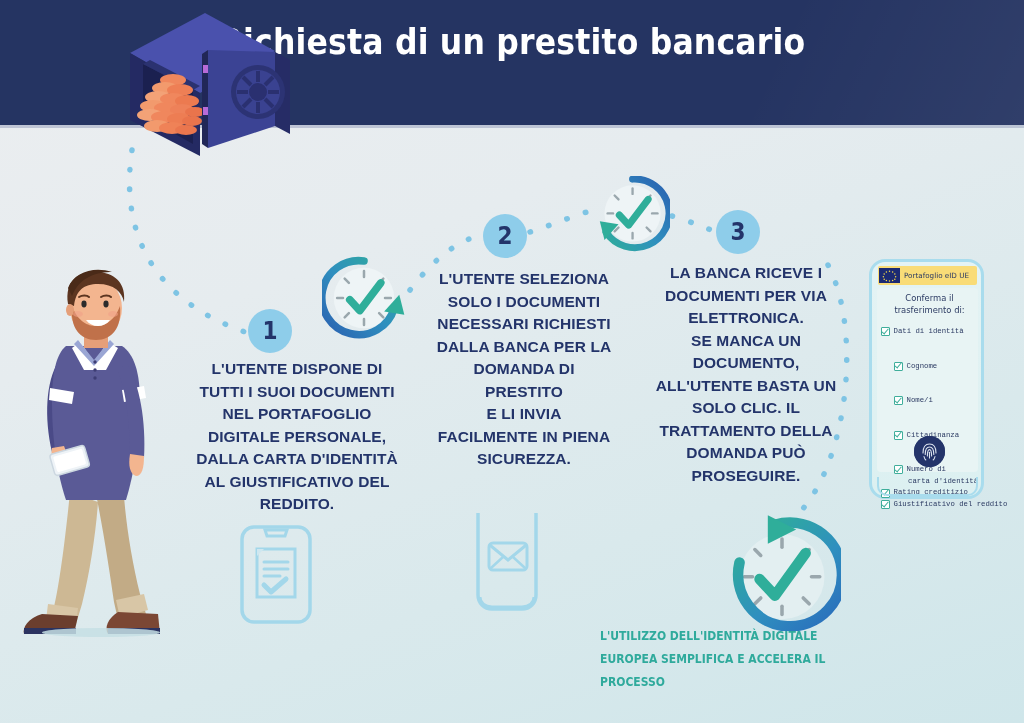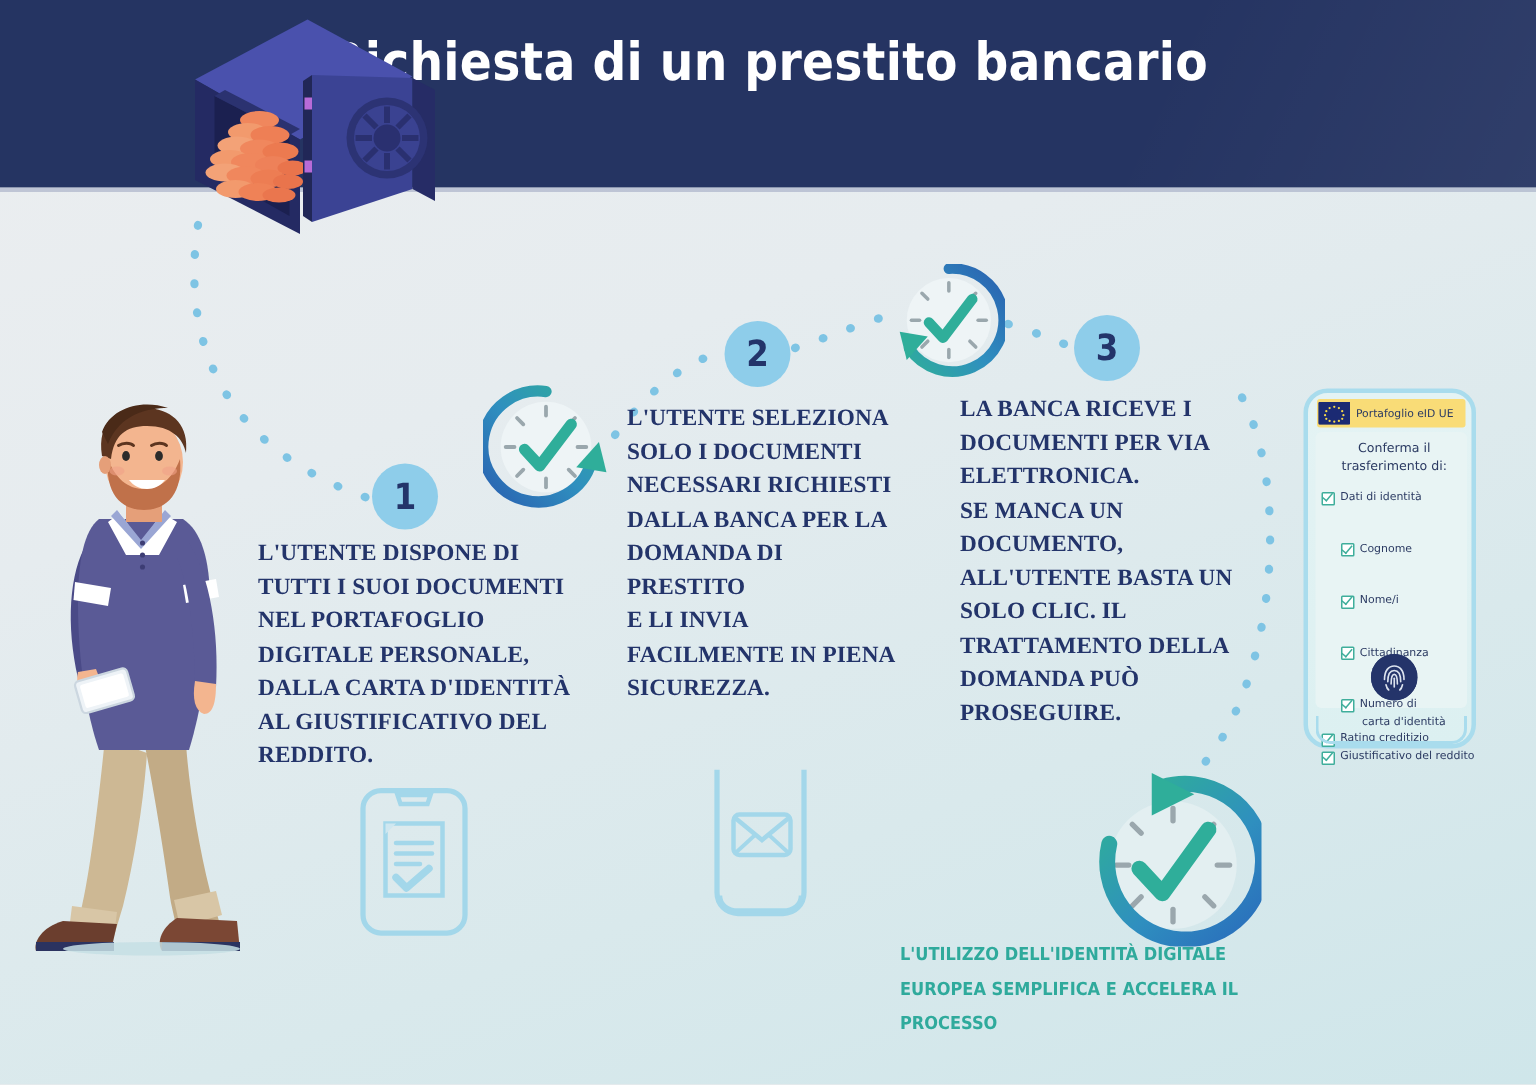--- a/index.html
+++ b/index.html
@@ -46,23 +46,23 @@
   .step-badge{
     position:absolute;width:44px;height:44px;border-radius:50%;
     background:#8ecdea;color:#23346a;
     font-size:24px;font-weight:bold;line-height:44px;text-align:center;
     font-family:"DejaVu Sans Condensed","Liberation Sans",sans-serif;
   }
   #badge1{left:248px;top:309px;}
   #badge2{left:483px;top:214px;}
   #badge3{left:716px;top:210px;}
   .step-text{
-    position:absolute;text-align:left;color:#23346a;
+    position:absolute;text-align:center;color:#23346a;
     font-size:15.5px;font-weight:bold;line-height:22.5px;letter-spacing:.1px;
-    font-family:Liberation Serif, serif;
+    font-family:Liberation Sans, sans-serif;
     white-space:pre-line;
   }
   #text1{left:172px;top:358px;width:250px;}
   #text2{left:418px;top:268px;width:212px;}
   #text3{left:640px;top:262px;width:212px;}
   #conclusion{
     position:absolute;left:600px;top:625px;width:360px;
     color:#2faa9c;font-size:12px;font-weight:bold;line-height:23px;
     font-family:"DejaVu Sans Condensed","Liberation Sans",sans-serif;
     white-space:pre-line;
@@ -102,21 +102,21 @@
   #wallet-heading{
     position:absolute;left:0;top:30px;width:115px;text-align:center;
     font-size:8.4px;color:#2b3a62;line-height:12px;white-space:pre-line;
     font-family:"DejaVu Sans","Liberation Sans",sans-serif;
   }
   #wallet-list{
     position:absolute;left:9px;top:64px;width:105px;
     font-size:7.3px;color:#2b3a62;line-height:10.5px;
     font-family:"DejaVu Sans","Liberation Sans",sans-serif;
   }
-  .wl-row{display:flex;align-items:flex-end;margin-bottom:1.2px;}
+  .wl-row{display:flex;align-items:center;margin-bottom:1.2px;font-family:Liberation Mono, monospace;}
   .wl-row.indent{margin-left:13px;margin-top:24px;}
   .wl-row.cont{margin-left:27px;}
   .cbox{
     width:7px;height:7px;border:1px solid #3fae9b;background:#ffffff;
     margin-right:3.5px;margin-top:1px;flex:0 0 auto;position:relative;border-radius:1px;
   }
   .cbox::after{
     content:"";position:absolute;left:1.2px;top:-1.5px;width:3px;height:6px;
     border:solid #3fae9b;border-width:0 1.4px 1.4px 0;transform:rotate(40deg);
   }

